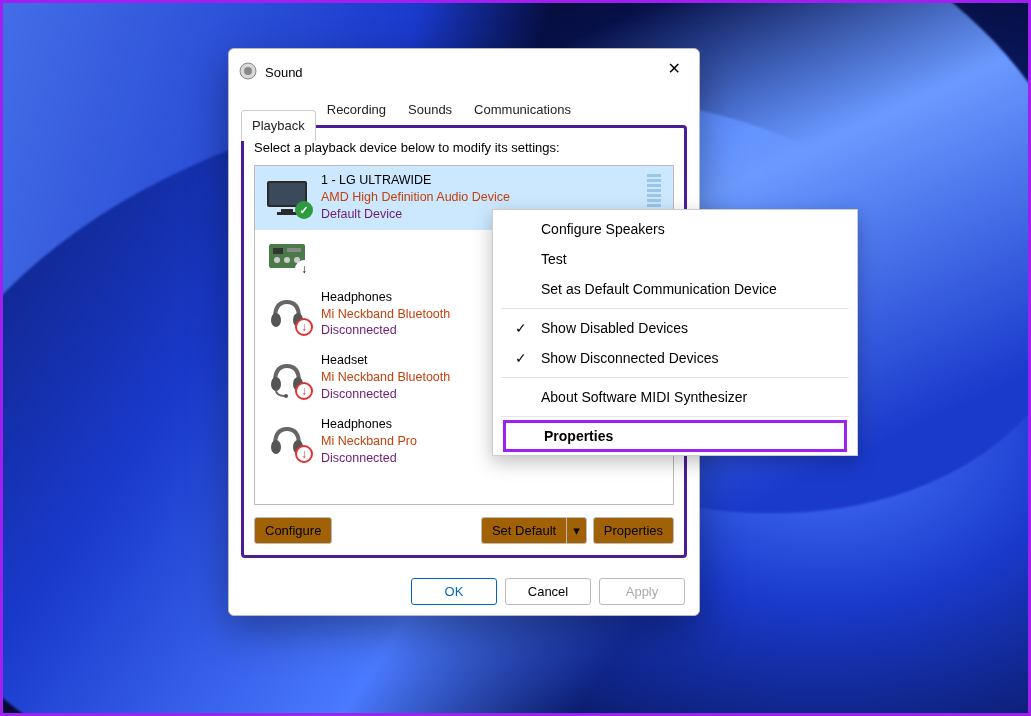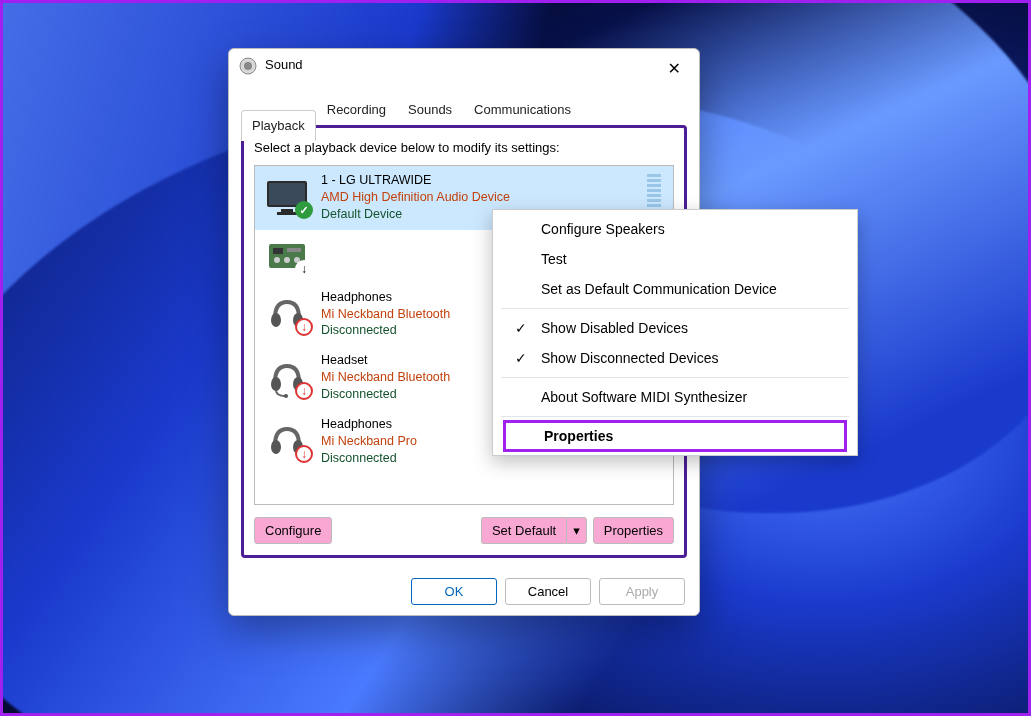--- a/index.html
+++ b/index.html
@@ -21,21 +21,21 @@
 .r1 { width: 900px; height: 900px; left: -200px; top: -300px; transform: rotate(-30deg); background: linear-gradient(135deg, #6a9aff 0%, #1a3acc 60%, transparent 70%); }
 .r2 { width: 1100px; height: 700px; left: -100px; top: 100px; transform: rotate(-10deg); background: linear-gradient(135deg, #0a1a66 0%, #1a3acc 30%, #4a7aff 55%, transparent 70%); }
 .r3 { width: 800px; height: 600px; left: 300px; top: -100px; transform: rotate(20deg); background: linear-gradient(135deg, transparent 30%, #6a9aff 50%, #1a3acc 80%); }
 
 .window {
   position: absolute; left: 228px; top: 48px; width: 472px; height: 568px;
   background: #fff; border: 1px solid #bbb; border-radius: 6px;
   box-shadow: 0 15px 40px rgba(0,0,0,0.35);
   display: flex; flex-direction: column;
 }
-.titlebar { display: flex; align-items: flex-start; padding: 8px 10px; }
+.titlebar { display: flex; align-items: flex-end; padding: 8px 10px; }
 .titlebar .icon { width: 18px; height: 18px; margin-right: 8px; }
 .title-text { font-size: 13px; flex: 1; }
 .close-x { font-size: 16px; padding: 2px 8px; cursor: pointer; }
 
 .tabs { display: flex; margin: 6px 12px 0 12px; font-size: 13px; }
 .tab {
   padding: 7px 10px; cursor: pointer; color: #222;
   border: 1px solid transparent; border-bottom: none;
 }
 .tab.active {
@@ -53,39 +53,39 @@
 }
 .device {
   display: flex; align-items: center; padding: 6px 8px; gap: 10px;
   border-bottom: 1px solid transparent;
 }
 .device.selected { background: #cce8ff; }
 .dev-icon { width: 48px; height: 40px; flex-shrink: 0; position: relative; display:flex; align-items:center; justify-content:center; }
 .dev-info { font-size: 12.5px; line-height: 1.35; }
 .dev-name { color: #000; }
 .dev-sub { color: #c2410c; }
-.dev-status { color: #14532d; }
+.dev-status { color: #701a75; }
 .level-meter {
   width: 14px; height: 46px; margin-left: auto; margin-right: 4px;
   background: repeating-linear-gradient(to bottom, #9ac7e8 0 3px, transparent 3px 5px);
 }
 
 .badge {
   position: absolute; right: -2px; bottom: -2px; width: 18px; height: 18px; border-radius: 50%;
   background: #fff; display: flex; align-items: center; justify-content: center;
 }
 .badge.check { background: #2e9c3e; }
 .badge.check::after { content: "✓"; color: #fff; font-size: 11px; font-weight: bold; }
 .badge.down::after { content: "↓"; color: #000; font-size: 12px; font-weight: bold; }
 .badge.red { border: 2px solid #d33; }
 .badge.red::after { content: "↓"; color: #d33; font-size: 12px; font-weight: bold; }
 
 .button-row { display: flex; gap: 6px; margin-top: 12px; font-size: 13px; }
 .btn {
-  border: 1px solid #bbb; background: #f9a8d4; padding: 5px 10px; border-radius: 3px;
+  border: 1px solid #bbb; background: #a16207; padding: 5px 10px; border-radius: 3px;
   font-size: 13px; cursor: pointer;
 }
 .split { display: flex; }
 .split .btn:first-child { border-radius: 3px 0 0 3px; border-right: none; }
 .split .btn:last-child { border-radius: 0 3px 3px 0; padding: 5px 6px; }
 .spacer { flex: 1; }
 
 .dialog-buttons {
   display: flex; justify-content: flex-end; gap: 8px; padding: 10px 14px;
 }

